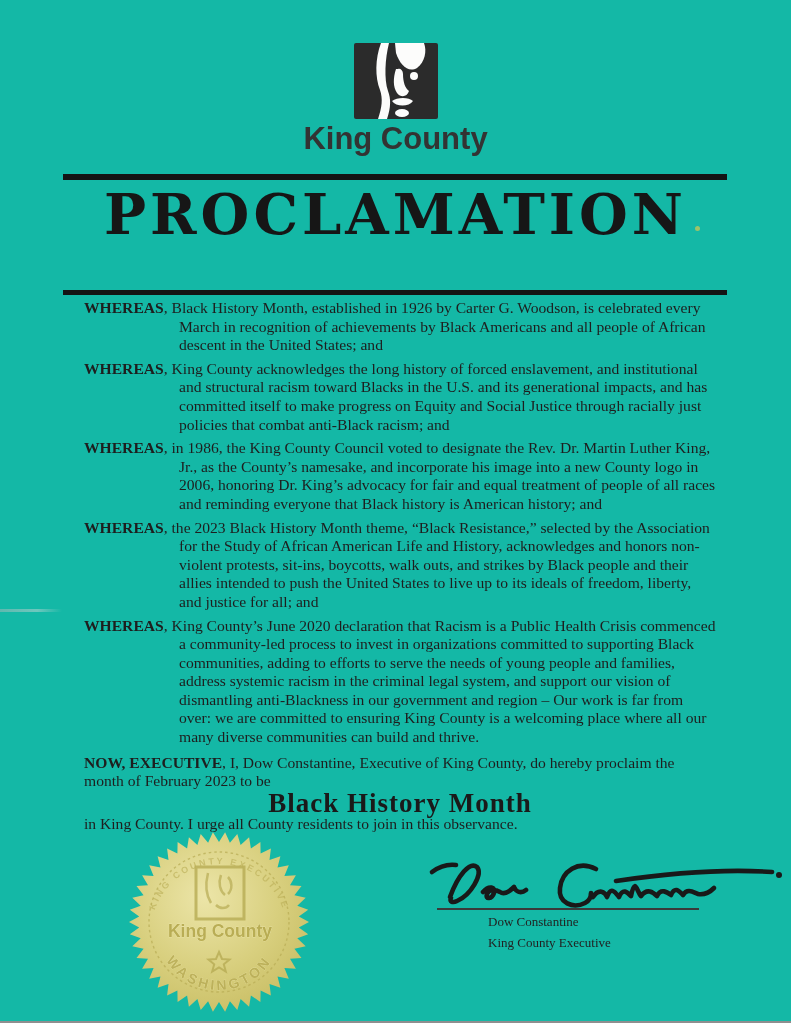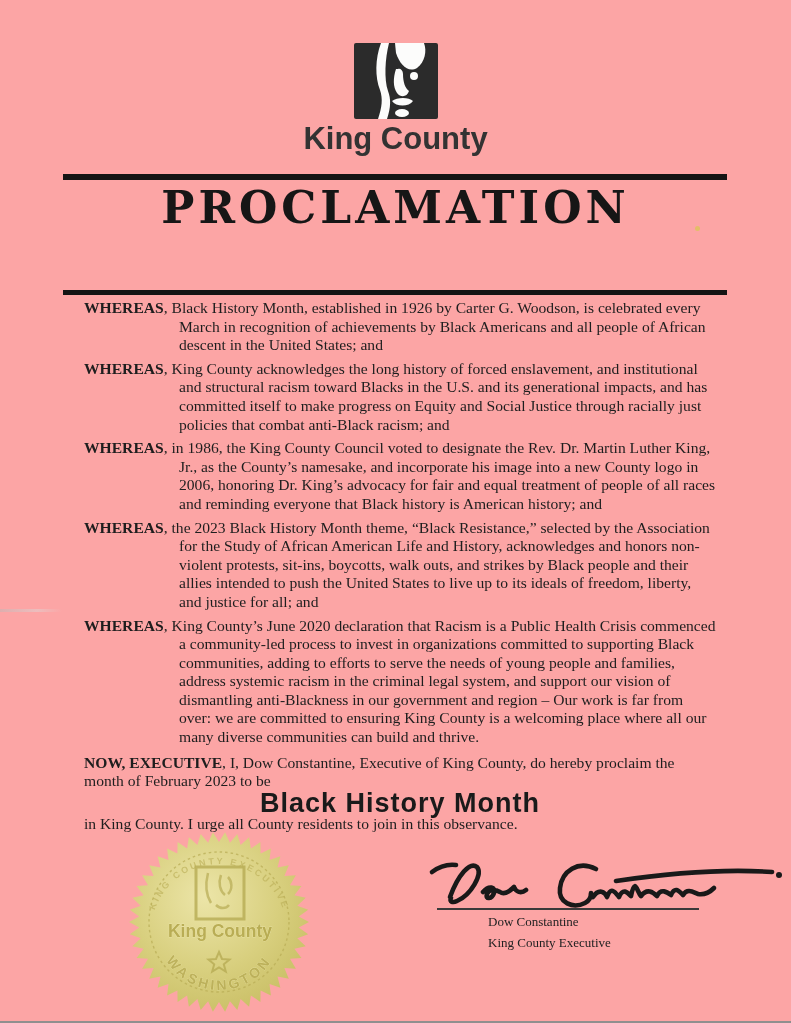--- a/index.html
+++ b/index.html
@@ -1,49 +1,49 @@
 <!DOCTYPE html>
 <html><head>
 <meta charset="utf-8">
 <style>
   html,body { margin:0; padding:0; background:#e8e8e8; }
   .page {
     position:relative; width:791px; height:1023px; margin:0 auto;
-    background:#fca5a5; overflow:hidden;
+    background:#14b8a6; overflow:hidden;
     font-family:"Liberation Serif", serif; color:#1e1e1e;
   }
 
   
   .logo-img { position:absolute; left:354px; top:42px; width:84px; height:78px; }
   .logo-text {
     position:absolute; left:0; top:121px; width:791px; text-align:center;
     font-family:"Liberation Sans", sans-serif; font-weight:700;
     font-size:31px; color:#333; letter-spacing:0px;
   }
 
   
   .rule { position:absolute; left:63px; width:664px; background:#141414; }
   .rule-top    { top:174px; height:6px; }
   .rule-bottom { top:290px; height:5px; }
   .doc-title {
     position:absolute; left:0; top:186px; width:791px; text-align:center;
     font-family:"DejaVu Serif", serif; font-weight:900;
-    font-size:44px; letter-spacing:4px; color:#161616; line-height:1.0;
+    font-size:56px; letter-spacing:4px; color:#161616; line-height:1.0;
   }
 
   
   .body-text {
     position:absolute; left:84px; top:299px; width:632px;
     font-size:15.6px; line-height:18.6px;
   }
   .clause { padding-left:95px; text-indent:-95px; margin:0 0 5px 0; }
   .clause b, .therefore b { font-weight:700; }
   .therefore { margin:7px 0 0 0; }
   .proclaimed {
-    text-align:center; font-family:Liberation Sans, sans-serif; font-weight:900;
+    text-align:center; font-family:Liberation Serif, serif; font-weight:900;
     font-size:27px; letter-spacing:1px; color:#1a1a1a; margin:3px 0 3px 0;
   }
   .closing { margin:0; }
 
   
   .seal { position:absolute; left:128px; top:831px; width:182px; height:182px; }
 
   
   .sig-svg { position:absolute; left:426px; top:848px; width:368px; height:72px; }
   .sig-line { position:absolute; left:437px; top:908px; width:262px; height:2px; background:#3a3a3a; }

